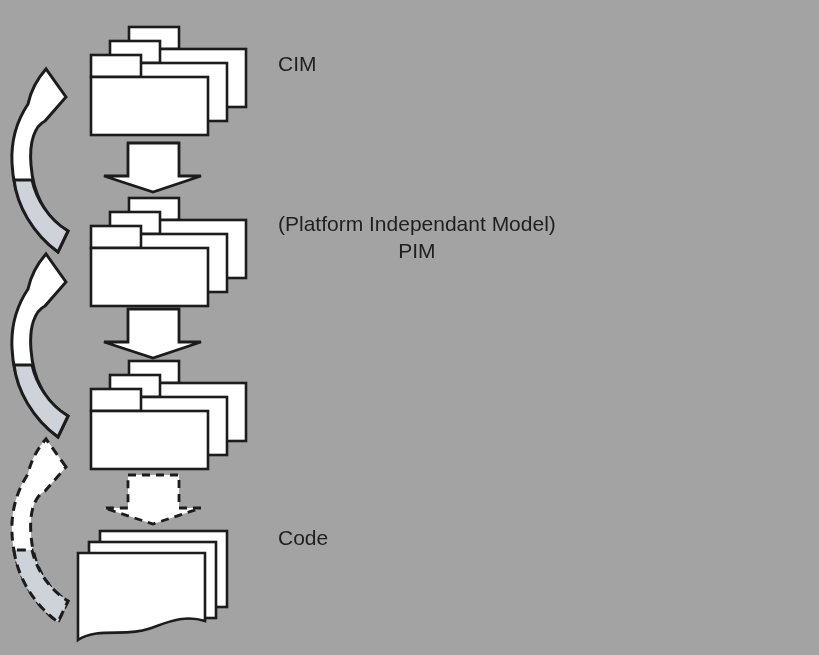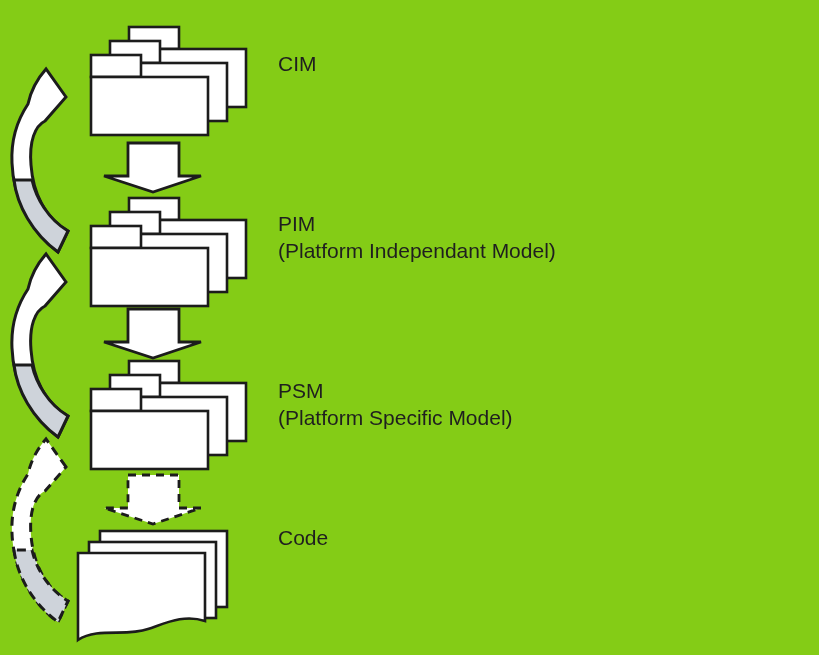--- a/index.html
+++ b/index.html
@@ -1,22 +1,23 @@
 <!DOCTYPE html>
 <html><head>
 <meta charset="utf-8">
 <style>
   html, body { margin: 0; padding: 0; background: #ffffff; }
   .stage {
     position: relative;
     width: 819px;
     height: 655px;
-    background: #84cc16;
+    background: #a3a3a3;
     overflow: hidden;
     font-family: "Liberation Sans", sans-serif;
+    text-align: center;
   }
   .stage svg { position: absolute; left: 0; top: 0; }
   .shape      { fill: #ffffff; stroke: #1c1c1c; stroke-width: 3; stroke-linejoin: miter; }
   .shape.gray { fill: #ced3da; }
   .dashed     { stroke-dasharray: 9 6; }
   .folder     { fill: #ffffff; stroke: #1c1c1c; stroke-width: 2.6; }
   .doc        { fill: #ffffff; stroke: #1c1c1c; stroke-width: 2.6; }
   .blockarrow { fill: #ffffff; stroke: #1c1c1c; stroke-width: 2.8; stroke-linejoin: miter; }
   .blockarrow.dashed { stroke-dasharray: 8 6; }
   .label {
@@ -87,25 +88,21 @@
     <use href="#fstack" transform="translate(91,226)"></use>
     <use href="#fstack" transform="translate(91,389)"></use>
 
     <use href="#dstack" transform="translate(78,553)"></use>
   </svg>
 
   <div class="label" style="top:50px">
     <div>CIM</div>
   </div>
   <div class="label" style="top:210px">
+    <div>(Platform Independant Model)</div>
     <div>PIM</div>
-    <div>(Platform Independant Model)</div>
-  </div>
-  <div class="label" style="top:377px">
-    <div>PSM</div>
-    <div>(Platform Specific Model)</div>
   </div>
   <div class="label" style="top:524px">
     <div>Code</div>
     <div></div>
   </div>
 
 </div>
 
 </body></html>

